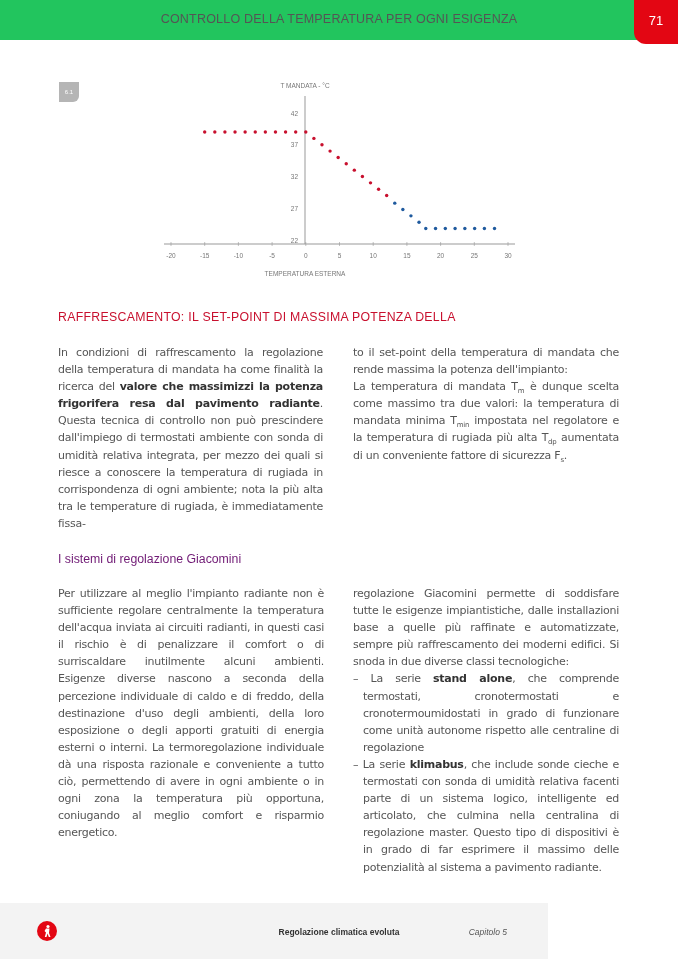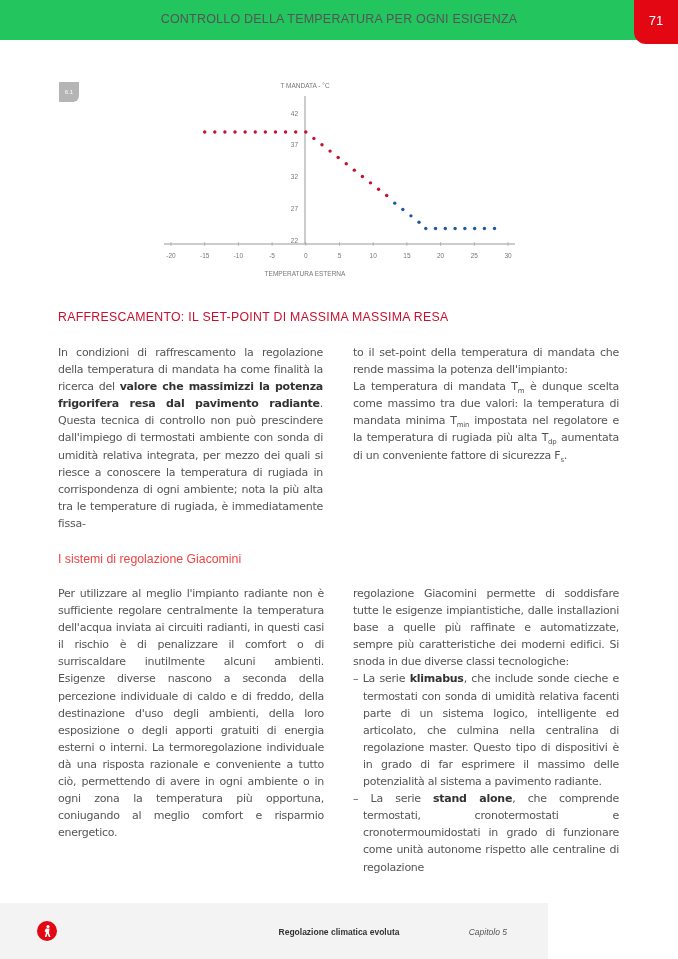--- a/index.html
+++ b/index.html
@@ -9,21 +9,21 @@
   .page-tab { position: absolute; right: 0; top: 0; width: 44px; height: 44px; background: #e30613; border-bottom-left-radius: 12px; color: #fff; font-family: "Liberation Sans", sans-serif; font-size: 13px; text-align: center; line-height: 42px; }
   .fig-badge { position: absolute; left: 59px; top: 82px; width: 20px; height: 20px; background: #b5b5b5; border-bottom-right-radius: 6px; color: #fff; font-size: 6px; line-height: 20px; text-align: center; font-family: "Liberation Sans", sans-serif; }
   svg.chart { position: absolute; left: 0; top: 70px; }
   .chart text { font-family: "Liberation Sans", sans-serif; fill: #777; }
   .section-title { position: absolute; left: 58px; top: 310px; font-family: "Liberation Sans", sans-serif; font-size: 12.3px; color: #c8102e; letter-spacing: 0.3px; }
   .col { position: absolute; font-size: 11px; line-height: 17.1px; color: #555; text-align: justify; font-family: "DejaVu Sans", sans-serif; letter-spacing: -0.25px; }
   .col b { color: #333; font-weight: bold; margin-top: 48px; }
   .col p { margin: 0; }
   .formula { text-align: center; margin: 18px 0 17px 0; }
   sub { font-size: 7px; vertical-align: -3px; line-height: 0; }
-  .subhead { position: absolute; left: 58px; top: 552px; font-family: "Liberation Sans", sans-serif; font-size: 12.3px; color: #ef4444; }
+  .subhead { position: absolute; left: 58px; top: 552px; font-family: "Liberation Sans", sans-serif; font-size: 12.3px; color: #701a75; }
   .list-item { padding-left: 10px; text-indent: -10px; }
   .footer { position: absolute; left: 0; top: 903px; width: 548px; height: 56px; background: #f3f3f3; }
   .footer-logo { position: absolute; left: 37px; top: 18px; width: 20px; height: 20px; border-radius: 50%; background: #e30613; }
   .footer-center { position: absolute; left: 0; width: 678px; top: 24px; text-align: center; font-family: "Liberation Sans", sans-serif; font-size: 8.5px; font-weight: bold; color: #333; }
   .footer-right { position: absolute; right: 41px; top: 24px; font-family: "Liberation Sans", sans-serif; font-size: 8.5px; font-style: italic; color: #555; }
 </style>
 </head>
 <body>
 
 <div class="header">
@@ -99,41 +99,41 @@
       <circle cx="445.31800000000004" cy="158.57" r="1.7" fill="#1f5a9e"></circle>
       <circle cx="455.091" cy="158.57" r="1.7" fill="#1f5a9e"></circle>
       <circle cx="464.864" cy="158.57" r="1.7" fill="#1f5a9e"></circle>
       <circle cx="474.63699999999994" cy="158.57" r="1.7" fill="#1f5a9e"></circle>
       <circle cx="484.41" cy="158.57" r="1.7" fill="#1f5a9e"></circle>
       <circle cx="494.52" cy="158.57" r="1.7" fill="#1f5a9e"></circle>
     </g>
   <text x="305" y="206" font-size="6.5" text-anchor="middle">TEMPERATURA ESTERNA</text>
 </svg>
 
-<div class="section-title">RAFFRESCAMENTO: IL SET-POINT DI MASSIMA MASSIMA RESA</div>
+<div class="section-title">RAFFRESCAMENTO: IL SET-POINT DI MASSIMA POTENZA DELLA</div>
 
 <div class="col" style="left:58px; top:344px; width:265px;">
   <p><span>In condizioni di raffrescamento la regolazione della temperatura di mandata ha come finalità la ricerca del </span><b>valore che massimizzi la potenza frigorifera resa dal pavimento radiante</b><span>. Questa tecnica di controllo non può prescindere dall'impiego di termostati ambiente con sonda di umidità relativa integrata, per mezzo dei quali si riesce a conoscere la temperatura di rugiada in corrispondenza di ogni ambiente; nota la più alta tra le temperature di rugiada, è immediatamente fissa-</span></p>
 </div>
 
 <div class="col" style="left:353px; top:344px; width:266px;">
   <p>to il set-point della temperatura di mandata che rende massima la potenza dell'impianto:</p>
   <p><span>La temperatura di mandata T</span><sub>m</sub><span> è dunque scelta come massimo tra due valori: la temperatura di mandata minima T</span><sub>min</sub><span> impostata nel regolatore e la temperatura di rugiada più alta T</span><sub>dp</sub><span> aumentata di un conveniente fattore di sicurezza F</span><sub>s</sub><span>.</span></p>
 </div>
 
 <div class="subhead">I sistemi di regolazione Giacomini</div>
 
 <div class="col" style="left:58px; top:585px; width:266px;">
   <p>Per utilizzare al meglio l'impianto radiante non è sufficiente regolare centralmente la temperatura dell'acqua inviata ai circuiti radianti, in questi casi il rischio è di penalizzare il comfort o di surriscaldare inutilmente alcuni ambienti. Esigenze diverse nascono a seconda della percezione individuale di caldo e di freddo, della destinazione d'uso degli ambienti, della loro esposizione o degli apporti gratuiti di energia esterni o interni. La termoregolazione individuale dà una risposta razionale e conveniente a tutto ciò, permettendo di avere in ogni ambiente o in ogni zona la temperatura più opportuna, coniugando al meglio comfort e risparmio energetico.</p>
 </div>
 
 <div class="col" style="left:353px; top:585px; width:266px;">
-  <p>regolazione Giacomini permette di soddisfare tutte le esigenze impiantistiche, dalle installazioni base a quelle più raffinate e automatizzate, sempre più caratteristiche dei moderni edifici. Si snoda in due diverse classi tecnologiche:</p>
+  <p>regolazione Giacomini permette di soddisfare tutte le esigenze impiantistiche, dalle installazioni base a quelle più raffinate e automatizzate, sempre più raffrescamento dei moderni edifici. Si snoda in due diverse classi tecnologiche:</p>
+  <p class="list-item"><span>– La serie </span><b>stand alone</b><span>, che comprende termostati, cronotermostati e cronotermoumidostati in grado di funzionare come unità autonome rispetto alle centraline di regolazione</span></p>
   <p class="list-item"><span>– La serie </span><b>klimabus</b><span>, che include sonde cieche e termostati con sonda di umidità relativa facenti parte di un sistema logico, intelligente ed articolato, che culmina nella centralina di regolazione master. Questo tipo di dispositivi è in grado di far esprimere il massimo delle potenzialità al sistema a pavimento radiante.</span></p>
-  <p class="list-item"><span>– La serie </span><b>stand alone</b><span>, che comprende termostati, cronotermostati e cronotermoumidostati in grado di funzionare come unità autonome rispetto alle centraline di regolazione</span></p>
 </div>
 
 <div class="footer">
   <div class="footer-logo">
     <svg width="20" height="20" viewBox="0 0 20 20">
       <circle cx="11" cy="5.5" r="1.6" fill="#fff"></circle>
       <path d="M9 7.5 L12.5 7.5 L12 12 L13.5 16 L11.8 16 L10.5 12.5 L9.5 16 L7.8 16 L9 11.5 L7.5 10 Z" fill="#fff"></path>
     </svg>
   </div>
   <div class="footer-center">Regolazione climatica evoluta</div>

